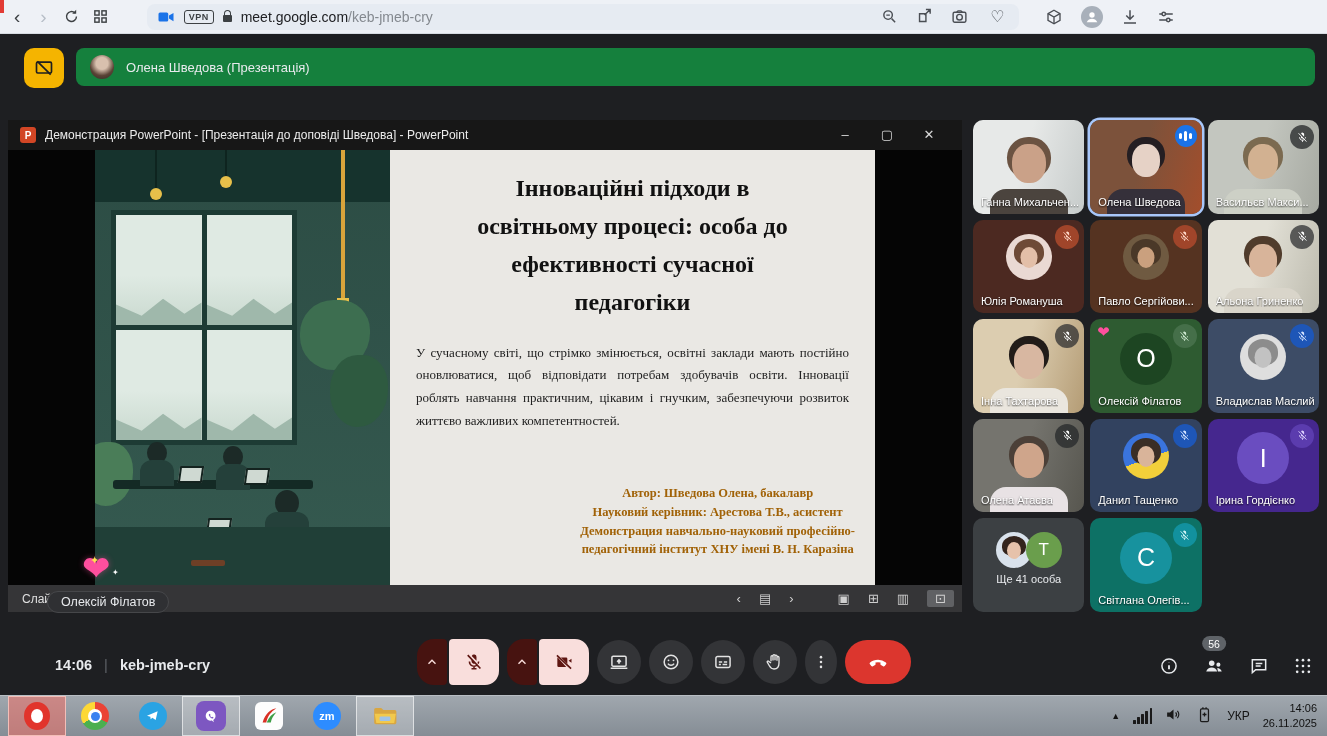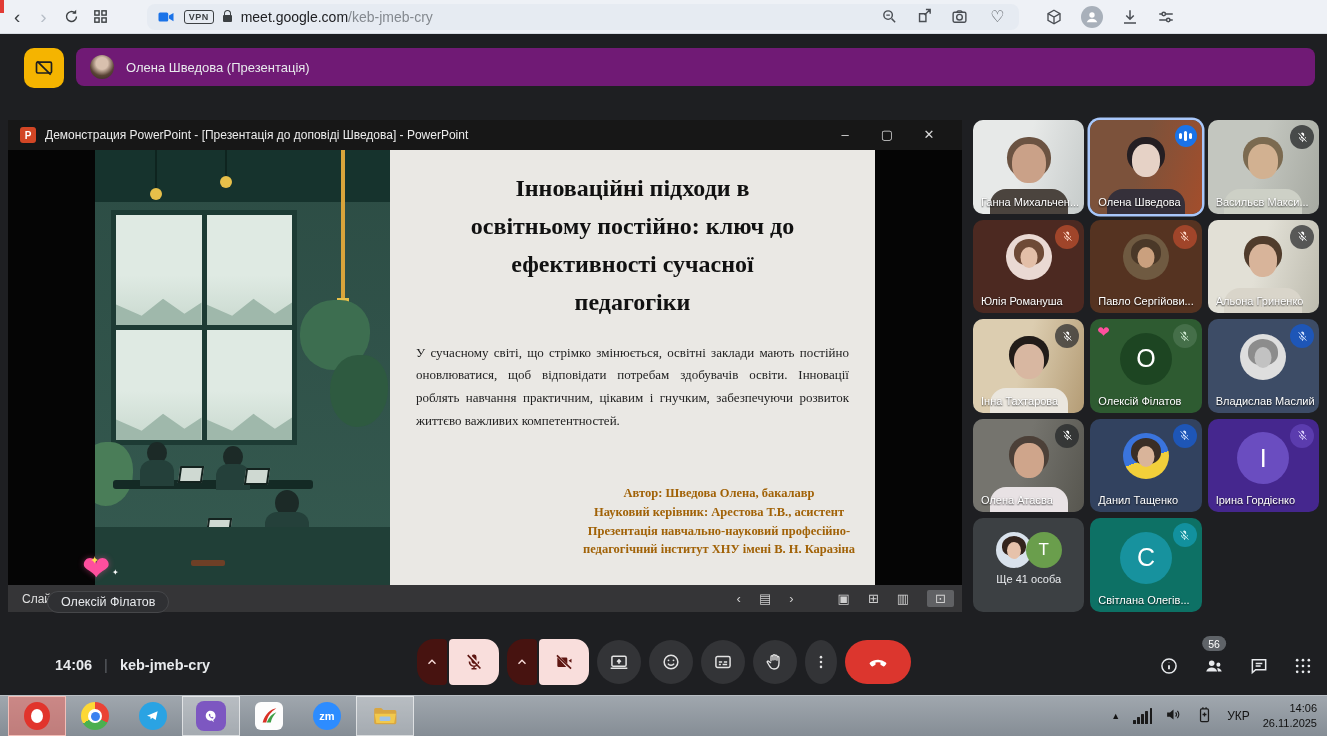--- a/index.html
+++ b/index.html
@@ -22,21 +22,21 @@
   .url .path{color:#84898f;}
   .addr-icons{margin-left:auto;display:flex;gap:18px;align-items:center;}
   .bic{display:inline-flex;align-items:center;justify-content:center;}
   .bbar-right{display:flex;gap:18px;align-items:center;margin-left:14px;}
   .avatar-chip{width:22px;height:22px;border-radius:50%;background:#a8b0ba;display:flex;align-items:center;justify-content:center;}
 
   
   .meet{position:absolute;left:0;top:34px;width:1327px;height:661px;background:#1e1f22;}
   .share-off{position:absolute;left:24px;top:14px;width:40px;height:40px;background:#f5b400;border-radius:10px;
         display:flex;align-items:center;justify-content:center;}
-  .presenter-pill{position:absolute;left:76px;top:14px;width:1239px;height:38px;background:#701a75;border-radius:8px;
+  .presenter-pill{position:absolute;left:76px;top:14px;width:1239px;height:38px;background:#15803d;border-radius:8px;
         display:flex;align-items:center;gap:12px;padding:0 14px;box-sizing:border-box;}
   .p-ava{width:24px;height:24px;border-radius:50%;background:radial-gradient(circle at 50% 35%,#d8c0ae 30%,#5a4336 62%,#2f2622);}
   .presenter-pill span{color:#e8eaed;font-size:13px;}
 
   
   .ppt{position:absolute;left:8px;top:86px;width:954px;height:492px;background:#000;}
   .ppt-tb{height:30px;background:#171717;display:flex;align-items:center;padding:0 12px;gap:9px;}
   .ppt-ico{width:16px;height:16px;border-radius:3px;background:#d24625;color:#fff;font-size:10px;font-weight:bold;
         display:flex;align-items:center;justify-content:center;}
   .ppt-title{color:#ececec;font-size:12px;white-space:nowrap;}
@@ -301,29 +301,29 @@
             <div class="il-laptop" style="left:84px;top:316px"></div>
             <div class="il-laptop" style="left:150px;top:318px"></div>
             <div class="il-laptop" style="left:112px;top:368px"></div>
             <div class="il-floor"></div>
             <div class="il-chair" style="left:96px;top:410px"></div>
           </div>
 
           <div class="s-text">
             <div class="s-title">
               <div>Інноваційні підходи в</div>
-              <div>освітньому постійно: ключ до</div>
+              <div>освітньому процесі: особа до</div>
               <div>ефективності сучасної</div>
               <div>педагогіки</div>
             </div>
             <div class="s-body">У сучасному світі, що стрімко змінюється, освітні заклади мають постійно оновлюватися, щоб відповідати потребам здобувачів освіти. Інновації роблять навчання практичним, цікавим і гнучким, забезпечуючи розвиток життєво важливих компетентностей.</div>
             <div class="s-auth">
               <div>Автор: Шведова Олена, бакалавр</div>
               <div>Науковий керівник: Арестова Т.В., асистент</div>
-              <div>Презентація навчально-науковий професійно-</div>
+              <div>Демонстрация навчально-науковий професійно-</div>
               <div>педагогічний інститут ХНУ імені В. Н. Каразіна</div>
             </div>
           </div>
         </div>
       </div>
 
       <div class="ppt-sb">
         <span class="sb-status">Слайд 1 из 10</span>
         <span class="sb-icons">
           <span class="grp">

